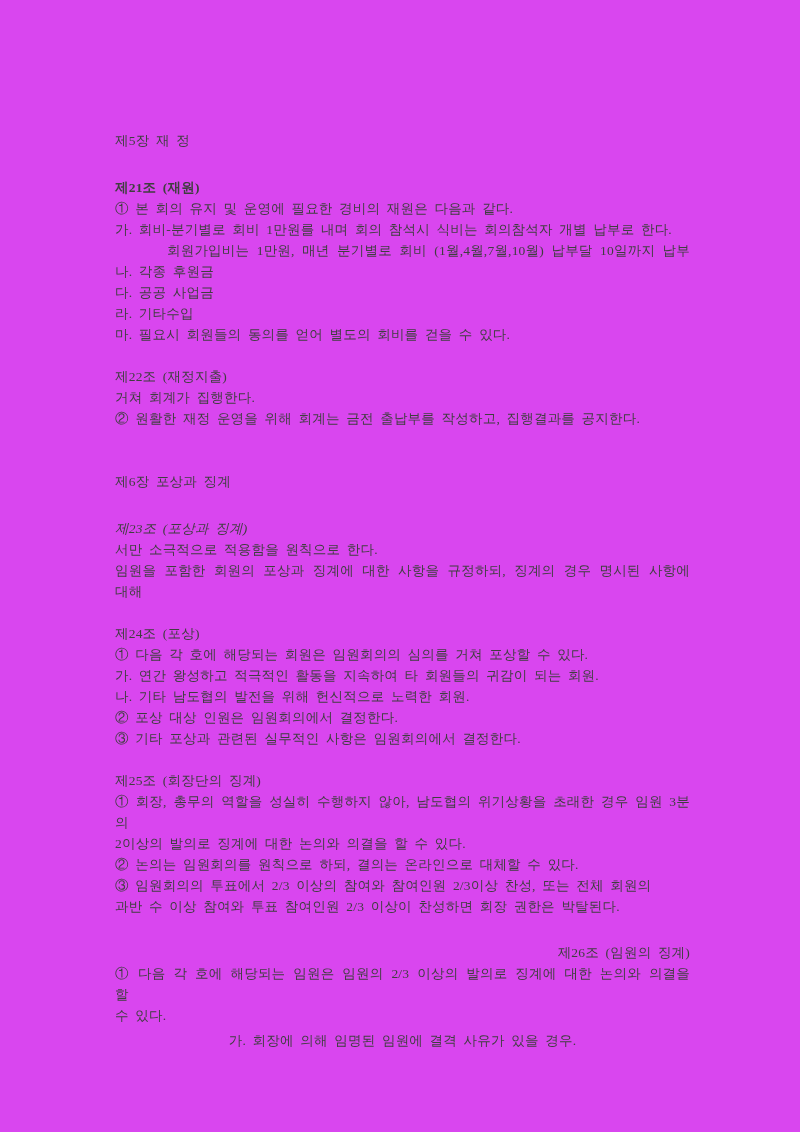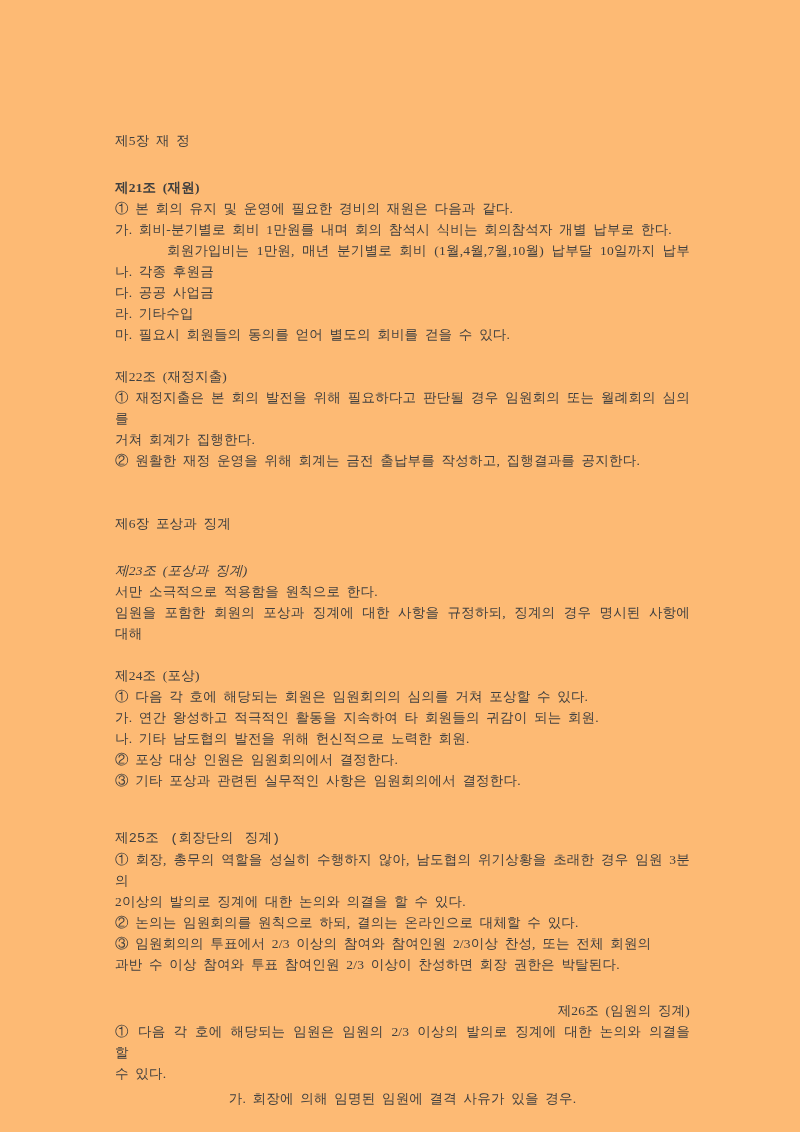--- a/index.html
+++ b/index.html
@@ -4,21 +4,21 @@
 <style>
   html, body {
     margin: 0;
     padding: 0;
     background: #ffffff;
   }
   .page {
     position: relative;
     width: 800px;
     height: 1132px;
-    background: #fdba74;
+    background: #d946ef;
     overflow: hidden;
     font-family: "Liberation Serif", "DejaVu Serif", serif;
   }
   .content {
     position: absolute;
     left: 115px;
     top: 130px;
     width: 575px;
     color: #3f3f3f;
     font-size: 13.5px;
@@ -53,39 +53,38 @@
       <div class="line article-heading" style="margin-top: 5px; font-weight: bold;">제21조 (재원)</div>
       <div class="line body">① 본 회의 유지 및 운영에 필요한 경비의 재원은 다음과 같다.</div>
       <div class="line body">가. 회비-분기별로 회비 1만원를 내며 회의 참석시 식비는 회의참석자 개별 납부로 한다.</div>
       <div class="line body justify" style="padding-left: 52px;">회원가입비는 1만원, 매년 분기별로 회비 (1월,4월,7월,10월) 납부달 10일까지 납부</div>
       <div class="line body">나. 각종 후원금</div>
       <div class="line body">다. 공공 사업금</div>
       <div class="line body">라. 기타수입</div>
       <div class="line body">마. 필요시 회원들의 동의를 얻어 별도의 회비를 걷을 수 있다.</div>
       <div class="line blank blank"></div>
       <div class="line article-heading">제22조 (재정지출)</div>
-      <div class="line body justify">① 재정지출은 본 회의 발전을 위해 필요하다고 판단될 경우 임원회의 또는 월례회의 심의를</div>
       <div class="line body">거쳐 회계가 집행한다.</div>
       <div class="line body">② 원활한 재정 운영을 위해 회계는 금전 출납부를 작성하고, 집행결과를 공지한다.</div>
       <div class="line blank blank"></div>
       <div class="line blank blank"></div>
       <div class="line chapter-heading">제6장 포상과 징계</div>
       <div class="line blank blank"></div>
       <div class="line article-heading" style="margin-top: 5px; font-style: italic;">제23조 (포상과 징계)</div>
       <div class="line body">서만 소극적으로 적용함을 원칙으로 한다.</div>
       <div class="line body justify">임원을 포함한 회원의 포상과 징계에 대한 사항을 규정하되, 징계의 경우 명시된 사항에 대해</div>
       <div class="line blank blank"></div>
       <div class="line article-heading">제24조 (포상)</div>
       <div class="line body">① 다음 각 호에 해당되는 회원은 임원회의의 심의를 거쳐 포상할 수 있다.</div>
       <div class="line body">가. 연간 왕성하고 적극적인 활동을 지속하여 타 회원들의 귀감이 되는 회원.</div>
       <div class="line body">나. 기타 남도협의 발전을 위해 헌신적으로 노력한 회원.</div>
       <div class="line body">② 포상 대상 인원은 임원회의에서 결정한다.</div>
       <div class="line body">③ 기타 포상과 관련된 실무적인 사항은 임원회의에서 결정한다.</div>
       <div class="line blank blank"></div>
-      <div class="line article-heading" style="margin-top: 16px; font-family: Liberation Mono, monospace;">제25조 (회장단의 징계)</div>
+      <div class="line article-heading" style="margin-top: 0;">제25조 (회장단의 징계)</div>
       <div class="line body justify">① 회장, 총무의 역할을 성실히 수행하지 않아, 남도협의 위기상황을 초래한 경우 임원 3분의</div>
       <div class="line body">2이상의 발의로 징계에 대한 논의와 의결을 할 수 있다.</div>
       <div class="line body">② 논의는 임원회의를 원칙으로 하되, 결의는 온라인으로 대체할 수 있다.</div>
       <div class="line body">③ 임원회의의 투표에서 2/3 이상의 참여와 참여인원 2/3이상 찬성, 또는 전체 회원의</div>
       <div class="line body">과반 수 이상 참여와 투표 참여인원 2/3 이상이 찬성하면 회장 권한은 박탈된다.</div>
       <div class="line blank blank"></div>
       <div class="line article-heading" style="margin-top: 4px; text-align: right;">제26조 (임원의 징계)</div>
       <div class="line body justify">① 다음 각 호에 해당되는 임원은 임원의 2/3 이상의 발의로 징계에 대한 논의와 의결을 할</div>
       <div class="line body">수 있다.</div>
       <div class="line body" style="margin-top: 4px; text-align: center;">가. 회장에 의해 임명된 임원에 결격 사유가 있을 경우.</div>

